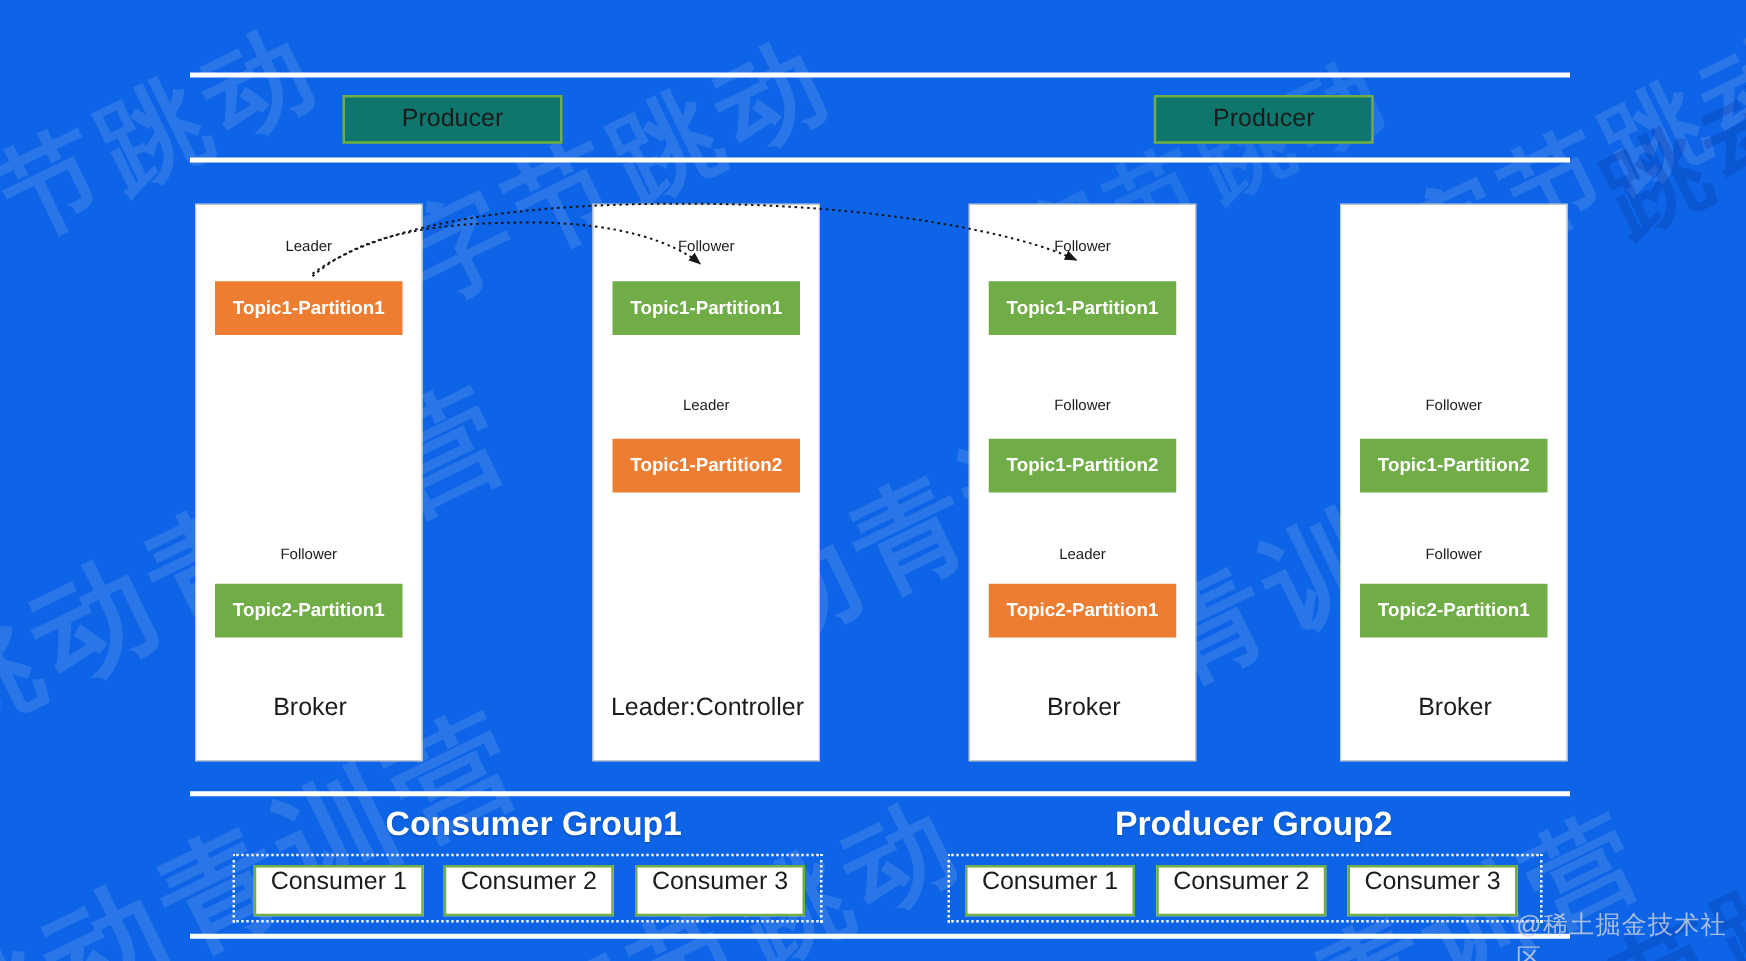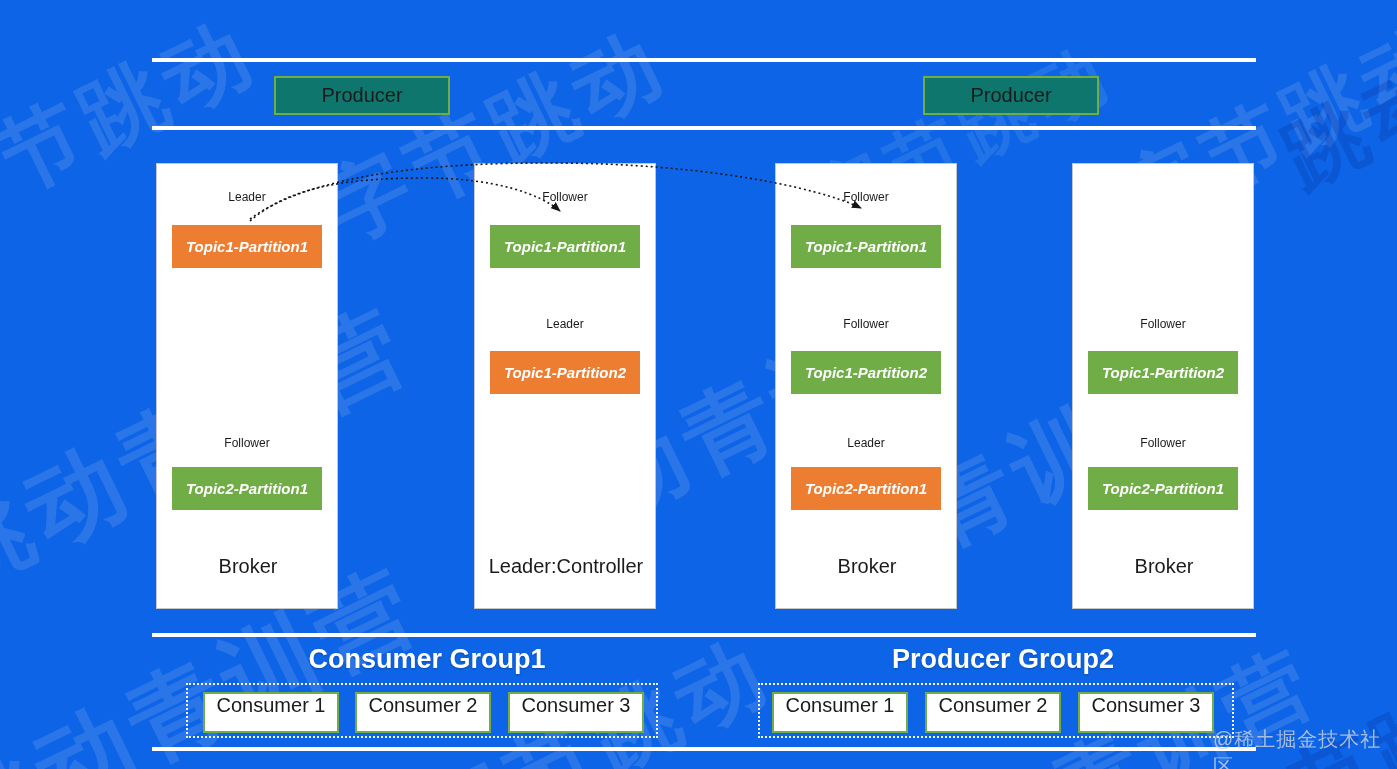--- a/index.html
+++ b/index.html
@@ -20,21 +20,21 @@
   .hline{position:absolute;left:152px;width:1104px;height:4px;background:#ffffff;z-index:1;}
   
   .producer{position:absolute;top:76px;width:176px;height:39px;background:#0f766e;
     border:2px solid #70AD47;box-sizing:border-box;display:flex;align-items:center;
     justify-content:center;font-size:20px;z-index:2;}
   
   .broker-col{position:absolute;top:163px;width:182px;height:446px;background:#ffffff;
     border:1px solid #c6c6c6;box-sizing:border-box;z-index:2;}
   .role-label{position:absolute;left:0;width:100%;text-align:center;font-size:12px;height:26px;line-height:26px;}
   .topic-box{position:absolute;left:15px;width:150px;height:43px;display:flex;align-items:center;
-    justify-content:center;color:#ffffff;font-weight:700;font-size:15px;z-index:3;font-style:italic;}
+    justify-content:center;color:#ffffff;font-weight:700;font-size:15px;z-index:3;}
   .topic-box.orange{background:#ED7D31;}
   .topic-box.green{background:#70AD47;}
   .broker-name{position:absolute;left:11px;width:160px;top:390px;text-align:center;
     font-size:20px;line-height:24px;word-break:break-all;}
   
   svg.arrows{position:absolute;left:0;top:0;z-index:4;pointer-events:none;}
   
   .cg-title{position:absolute;width:340px;text-align:center;font-size:27px;color:#ffffff;
     text-shadow:0 1px 2px rgba(0,0,0,0.25);z-index:2;font-weight:bold;}
   .cg-box{position:absolute;top:683px;height:55px;border:2px dotted rgba(255,255,255,0.95);

